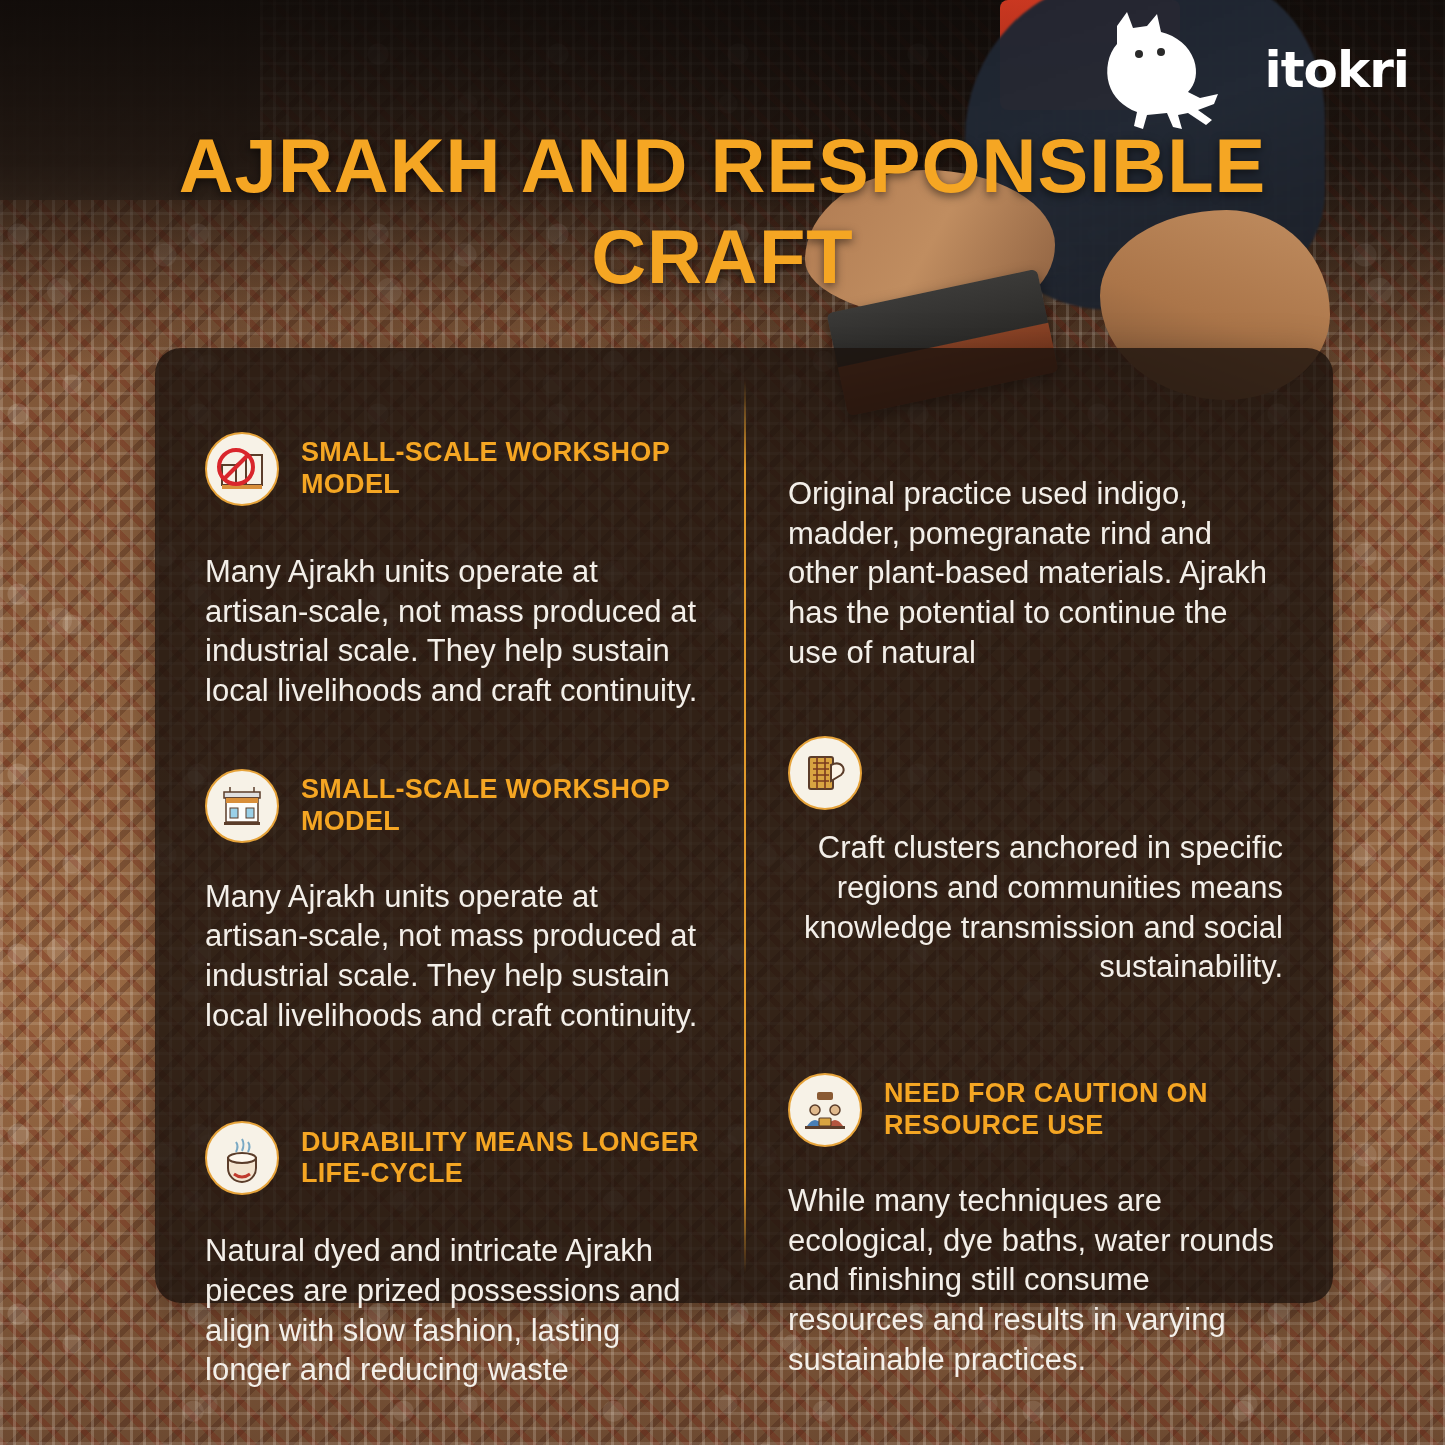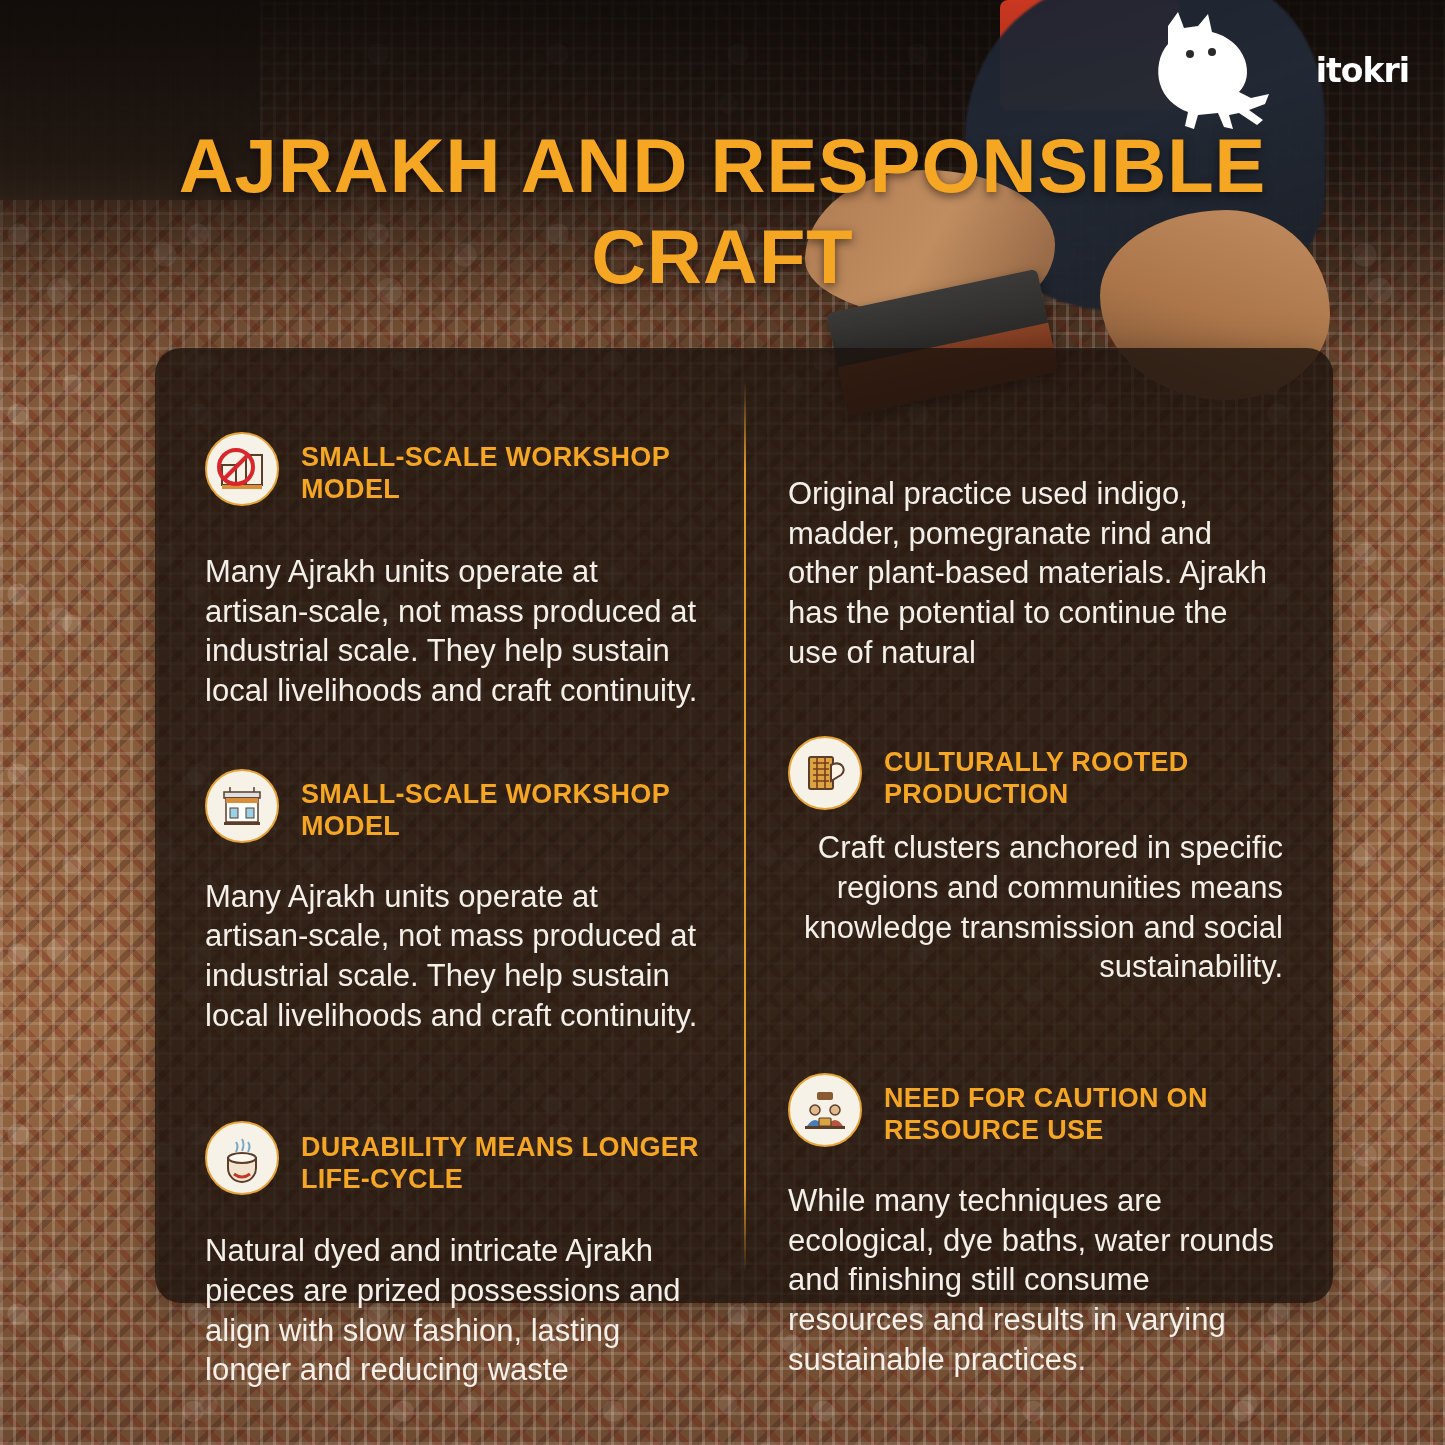--- a/index.html
+++ b/index.html
@@ -88,21 +88,21 @@
   }
 
   
   .brand {
     position: absolute; right: 36px; top: 10px;
     display: flex; align-items: center; gap: 16px;
   }
   .brand-cat { width: 170px; height: 120px; }
   .brand-word {
     color: #ffffff;
-    font-size: 33px;
+    font-size: 50px;
     font-weight: 700;
     letter-spacing: -1px;
     font-family: "DejaVu Sans", sans-serif;
   }
 
   
   .title {
     position: absolute; left: 0; right: 0; top: 120px;
     text-align: center;
     color: #F5A623;
@@ -133,21 +133,21 @@
   }
   .col {
     width: 50%;
     display: flex; flex-direction: column;
     gap: 18px;
   }
   .col.left  { padding: 0 44px 0 16px; }
   .col.right { padding: 0 16px 0 44px; }
 
   .item { display: block; }
-  .item-head { display: flex; align-items: flex-end; gap: 22px; }
+  .item-head { display: flex; align-items: center; gap: 22px; }
   .icon-circle {
     flex: 0 0 auto;
     width: 74px; height: 74px;
     border-radius: 50%;
     border: 2px solid #E6A33A;
     background: #F7F2E7;
     display: flex; align-items: center; justify-content: center;
     overflow: hidden;
   }
   .icon-circle svg { width: 56px; height: 56px; display: block; }
@@ -285,21 +285,20 @@
           <span class="icon-circle">
             <svg viewBox="0 0 56 56" aria-hidden="true">
               <rect x="12" y="12" width="24" height="32" rx="2" fill="#d9a441" stroke="#5b3d2a" stroke-width="2"></rect>
               <g stroke="#7a3a1e" stroke-width="1.6" fill="none">
                 <path d="M16 18 h16 M16 24 h16 M16 30 h16 M16 36 h16"></path>
                 <path d="M20 12 v32 M28 12 v32"></path>
               </g>
               <path d="M34 20 q8 -4 12 2 q2 5 -2 8 l-10 6 z" fill="#fdf4e6" stroke="#5b3d2a" stroke-width="2"></path>
             </svg>
           </span>
-          <span class="item-title">CULTURALLY ROOTED PRODUCTION</span>
         </div>
         <p class="item-body">Craft clusters anchored in specific regions and communities means knowledge transmission and social sustainability.</p>
       </div>
 
       <div class="item">
         <div class="item-head">
           <span class="icon-circle">
             <svg viewBox="0 0 56 56" aria-hidden="true">
               <rect x="20" y="10" width="16" height="8" rx="2" fill="#8a5a33"></rect>
               <circle cx="18" cy="28" r="5" fill="#e0b98c" stroke="#5b3d2a" stroke-width="1.5"></circle>

